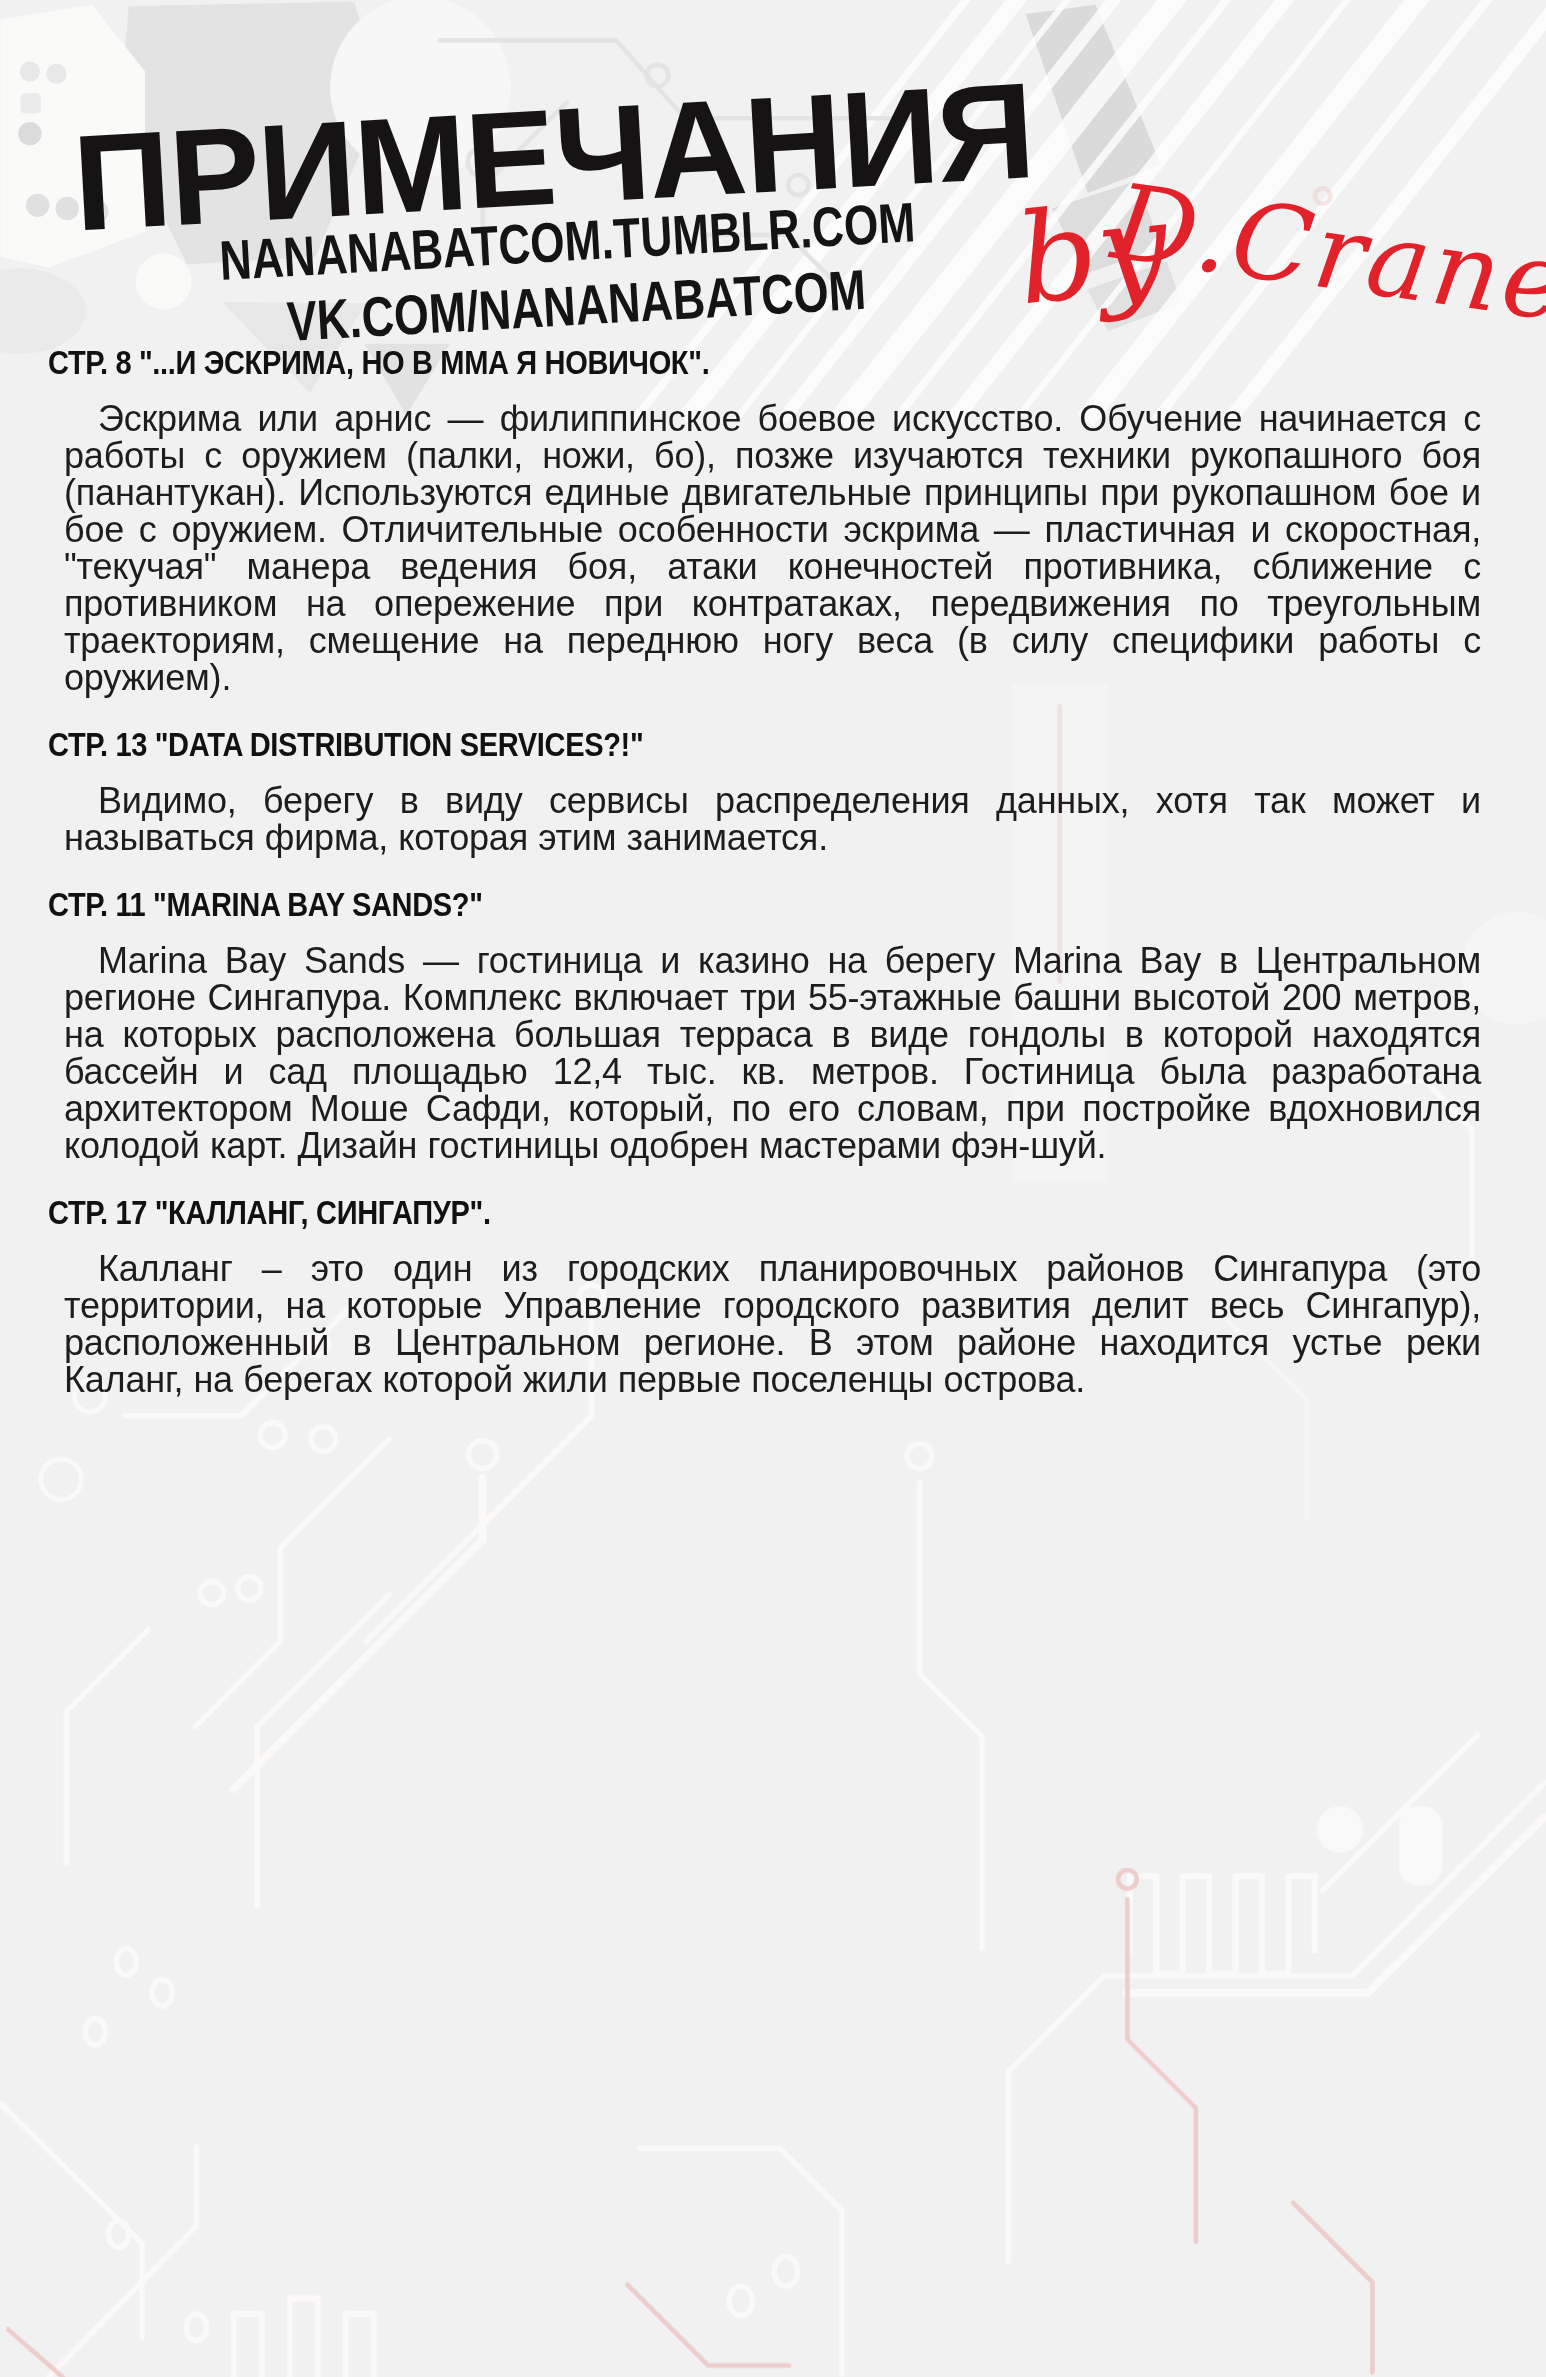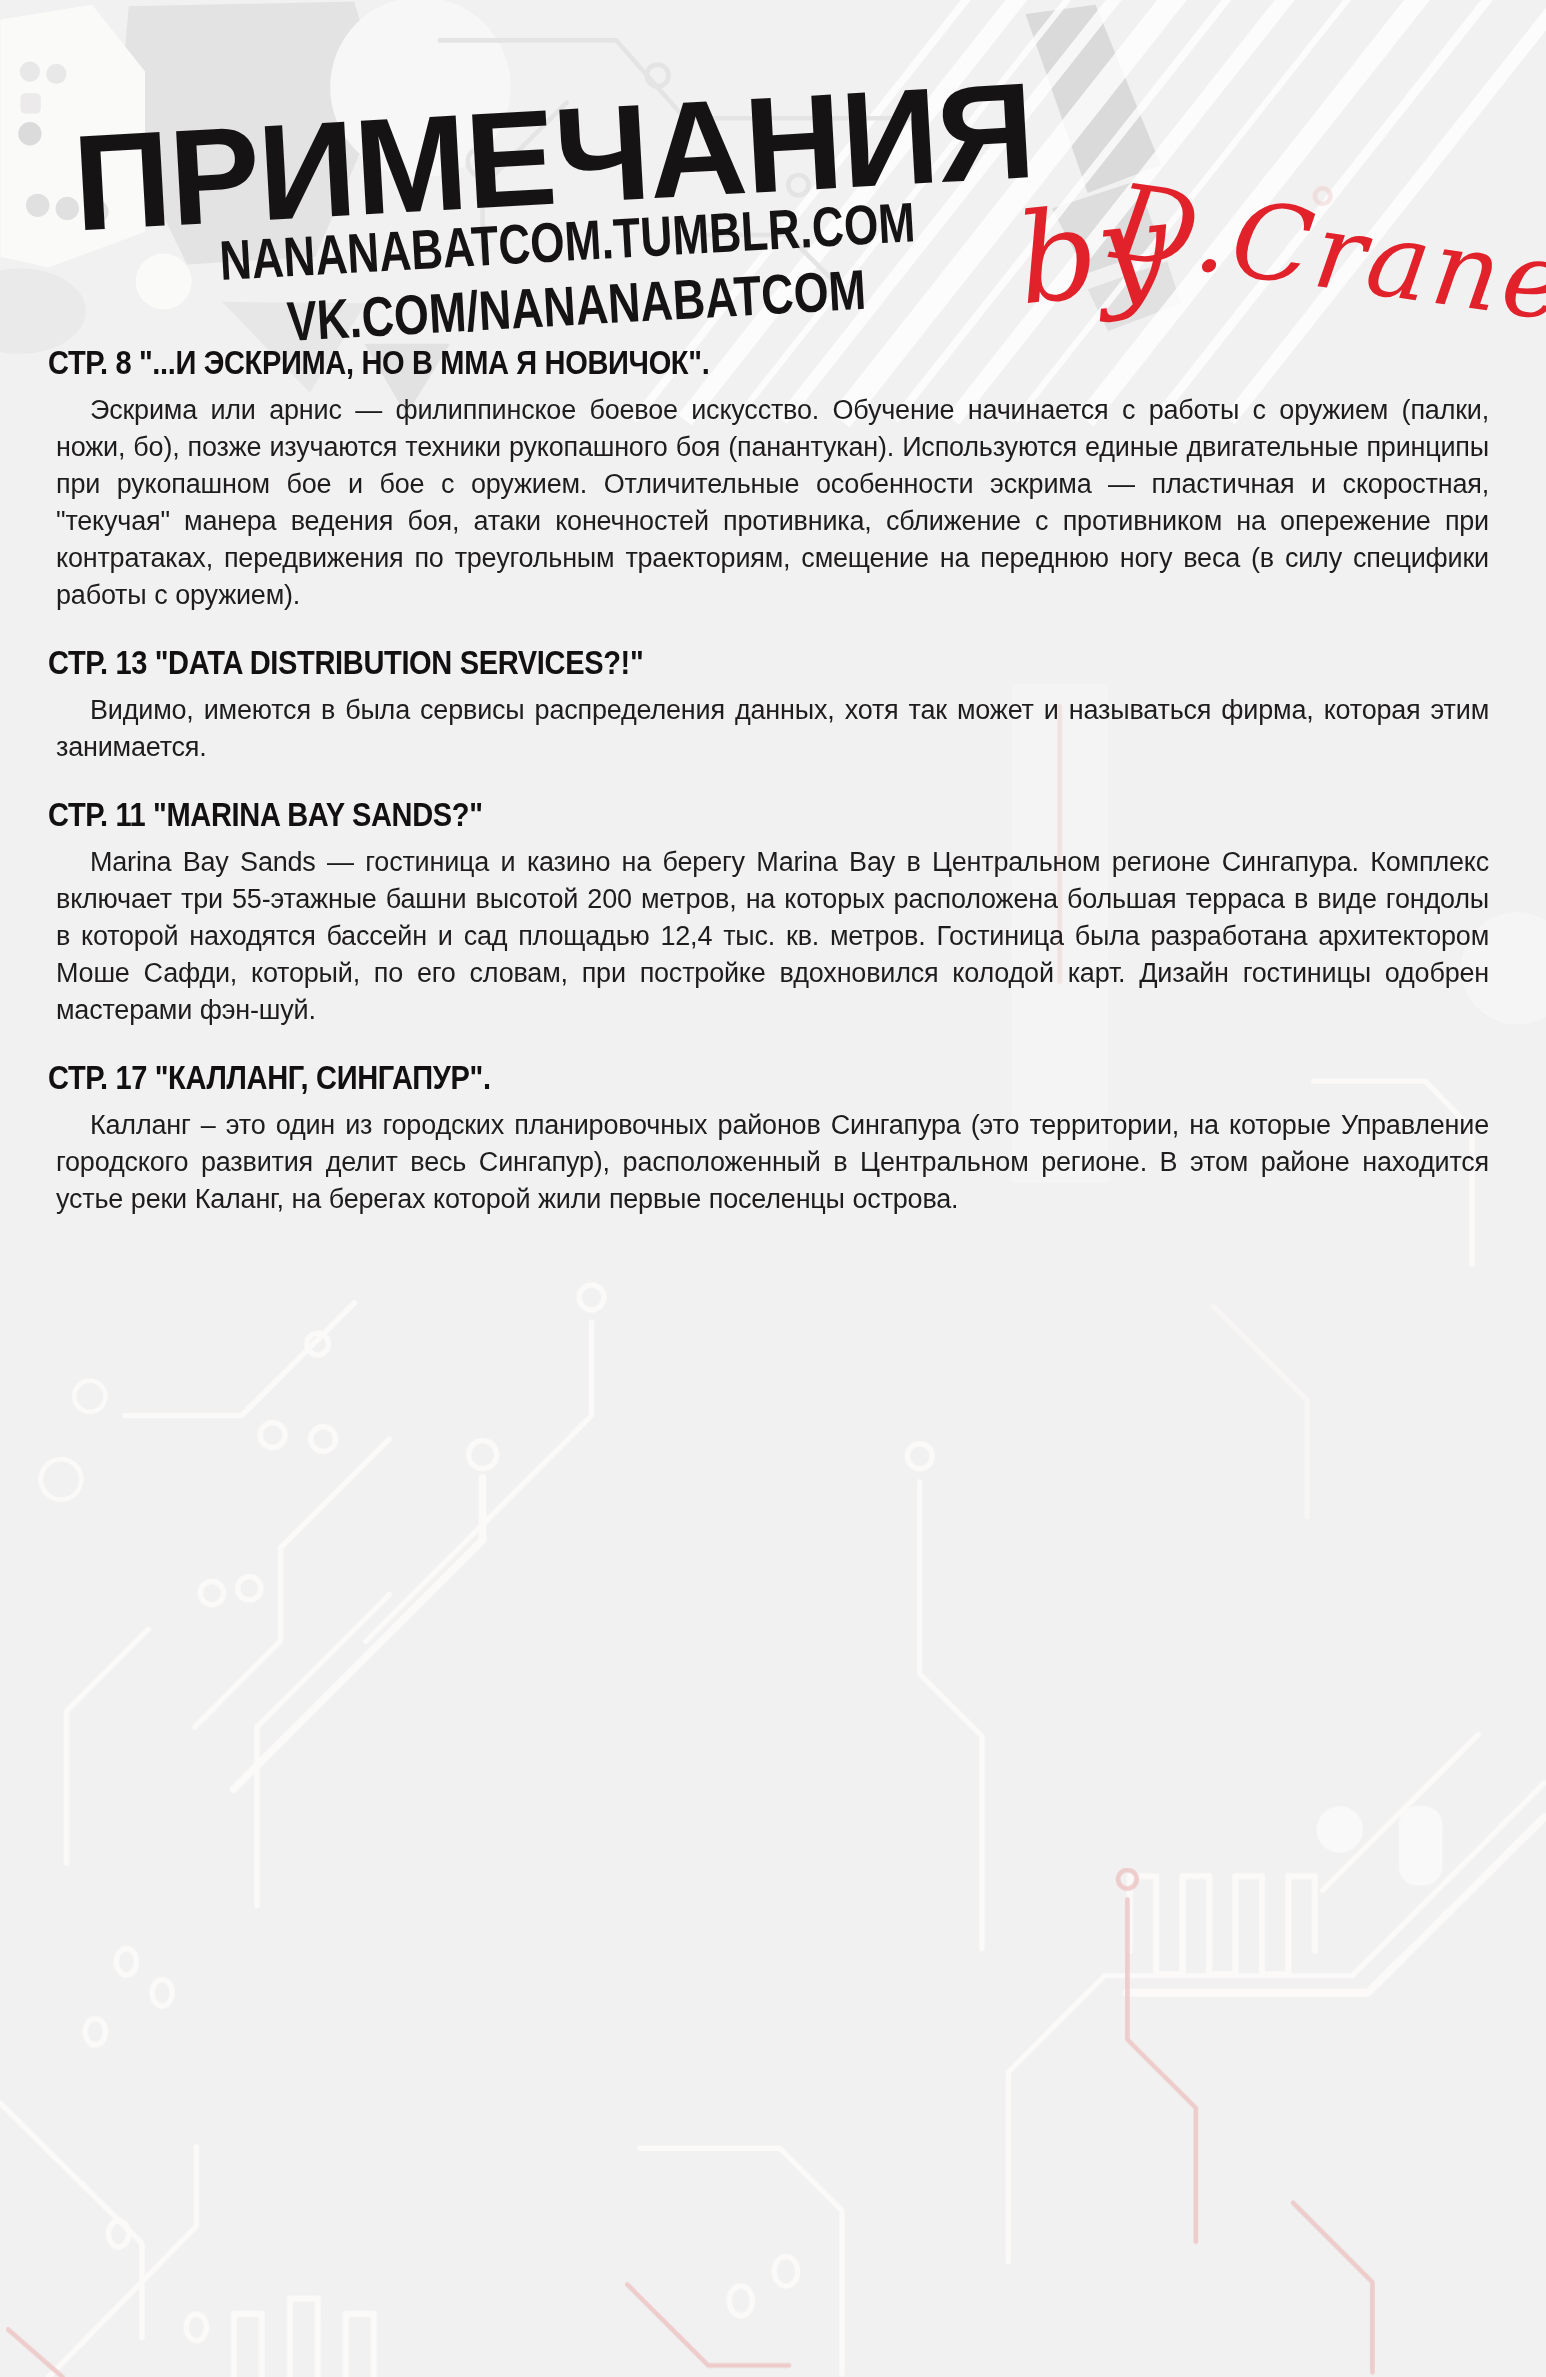--- a/index.html
+++ b/index.html
@@ -39,21 +39,21 @@
 
   
   .content{position:absolute;left:48px;top:342px;width:1449px;}
   .note-section + .note-section{margin-top:28px;}
   .note-section h2{
     margin:0;font-size:33px;line-height:42px;font-weight:bold;
     letter-spacing:-0.4px;white-space:nowrap;color:#121011;
     transform:scaleX(0.88);transform-origin:left center;
   }
   .note-section p{
-    margin:8px;font-size:27px;line-height:37px;text-align:justify;
+    margin:16px;font-size:36px;line-height:37px;text-align:justify;
     text-indent:34px;letter-spacing:-0.2px;word-spacing:0.4px;color:var(--text);
   }
 </style>
 </head>
 <body>
 
 <svg class="bg-decor" viewBox="0 0 1988 3056" xmlns="http://www.w3.org/2000/svg">
 
   <g stroke="none">
     <polygon points="165,8 455,2 492,128 405,330 240,340 152,160" fill="#e4e3e3"></polygon>
@@ -169,21 +169,21 @@
 
 <main class="content">
 
   <section class="note-section">
     <h2>СТР. 8 "...И ЭСКРИМА, НО В ММА Я НОВИЧОК".</h2>
     <p>Эскрима или арнис — филиппинское боевое искусство. Обучение начинается с работы с оружием (палки, ножи, бо), позже изучаются техники рукопашного боя (панантукан). Используются единые двигательные принципы при рукопашном бое и бое с оружием. Отличительные особенности эскрима — пластичная и скоростная, "текучая" манера ведения боя, атаки конечностей противника, сближение с противником на опережение при контратаках, передвижения по треугольным траекториям, смещение на переднюю ногу веса (в силу специфики работы с оружием).</p>
   </section>
 
   <section class="note-section">
     <h2>СТР. 13 "DATA DISTRIBUTION SERVICES?!"</h2>
-    <p>Видимо, имеются в была сервисы распределения данных, хотя так может и называться фирма, которая этим занимается.</p>
+    <p>Видимо, берегу в виду сервисы распределения данных, хотя так может и называться фирма, которая этим занимается.</p>
   </section>
 
   <section class="note-section">
     <h2>СТР. 11 "MARINA BAY SANDS?"</h2>
     <p>Marina Bay Sands — гостиница и казино на берегу Marina Bay в Центральном регионе Сингапура. Комплекс включает три 55-этажные башни высотой 200 метров, на которых расположена большая терраса в виде гондолы в которой находятся бассейн и сад площадью 12,4 тыс. кв. метров. Гостиница была разработана архитектором Моше Сафди, который, по его словам, при постройке вдохновился колодой карт. Дизайн гостиницы одобрен мастерами фэн-шуй.</p>
   </section>
 
   <section class="note-section">
     <h2>СТР. 17 "КАЛЛАНГ, СИНГАПУР".</h2>
     <p>Калланг – это один из городских планировочных районов Сингапура (это территории, на которые Управление городского развития делит весь Сингапур), расположенный в Центральном регионе. В этом районе находится устье реки Каланг, на берегах которой жили первые поселенцы острова.</p>

